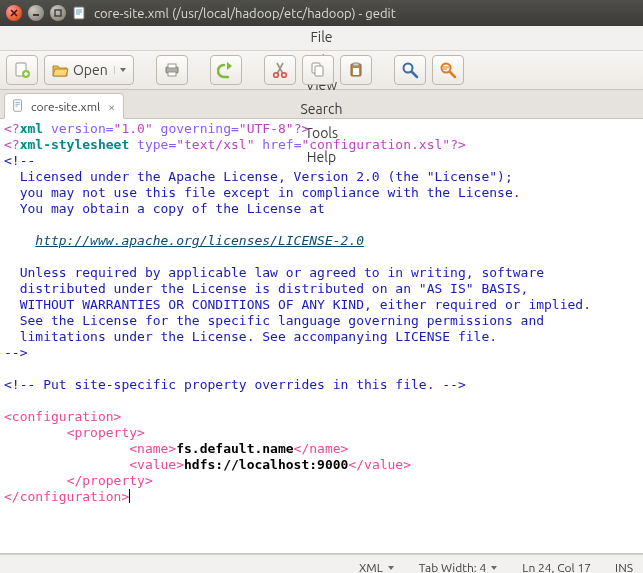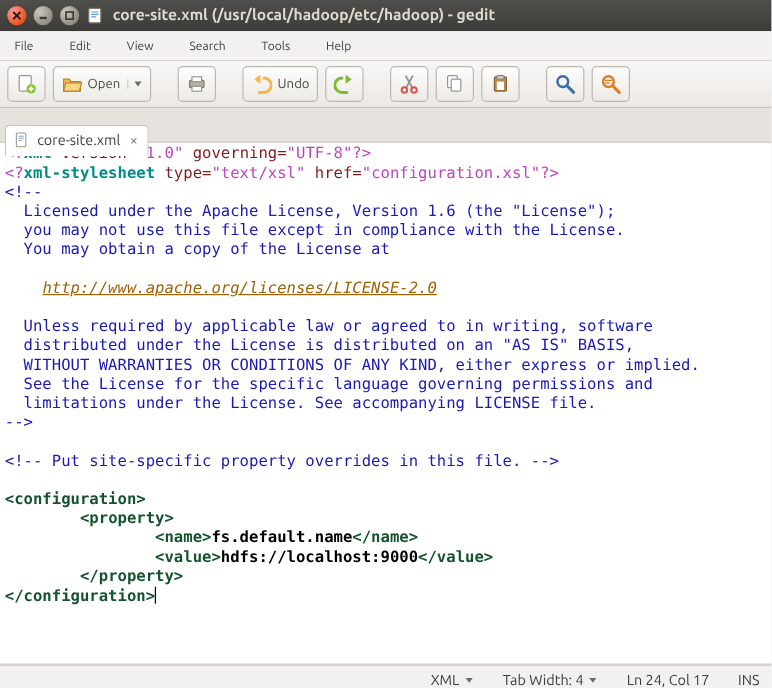--- a/index.html
+++ b/index.html
@@ -14,21 +14,21 @@
     overflow: hidden;
   }
   
   .titlebar {
     height: 26px;
     background: linear-gradient(#4f4f4b, #3c3b37);
     display: flex;
     align-items: center;
     padding: 0 6px;
     color: #dfdbd2;
-    font-weight: bold;
+    font-weight: normal;
     font-size: 13px;
     gap: 6px;
   }
   .win-btn {
     width: 16px; height: 16px; border-radius: 8px;
     display: inline-flex; align-items: center; justify-content: center;
     font-size: 10px; color: #3c3b37;
   }
   .win-close { background: radial-gradient(circle at 30% 30%, #f99, #e95420 70%); color:#2b0e00;}
   .win-min   { background: radial-gradient(circle at 30% 30%, #ccc8c0, #8a857b 80%); }
@@ -41,22 +41,23 @@
   .titlebar-title { white-space: nowrap; overflow: hidden; text-overflow: ellipsis; flex:1; }
 
   
   .menubar {
     height: 24px;
     background: #f2f1f0;
     border-bottom: 1px solid #d6d2cd;
     display: flex;
     align-items: center;
     padding: 0 4px;
-    gap: 14px;
-    font-size: 10px;
+    gap: 2px;
+    font-size: 14px;
+    flex-direction: column;
   }
   .menubar .menu-item { padding: 3px 8px; border-radius:3px; }
 
   
   .toolbar {
     height: 38px;
     background: linear-gradient(#f7f6f5, #ece9e4);
     border-bottom: 1px solid #c8c4bd;
     display: flex;
     align-items: center;
@@ -66,21 +67,21 @@
   .tb-btn {
     height: 28px;
     border: 1px solid #bdb9b1;
     border-radius: 4px;
     background: linear-gradient(#fdfdfc, #eceae5);
     display: inline-flex;
     align-items: center;
     padding: 0 6px;
     gap: 4px;
     color: #4a4a46;
-    font-size: 11px;
+    font-size: 14px;
   }
   .tb-btn.icon-only { padding: 0; width: 30px; justify-content: center;}
   .tb-sep { width: 10px; }
   .tb-chevron {
     border-left:1px solid #cfcbc4;
     margin-left:2px;
     padding-left:4px;
     display:inline-flex;
     align-items:center;
   }
@@ -102,21 +103,21 @@
     background: #fff;
     border: 1px solid #c8c4bd;
     border-bottom: 1px solid #fff;
     border-radius: 4px 4px 0 0;
     display: flex;
     align-items: center;
     padding: 0 6px;
     gap: 6px;
     font-size: 12px;
     position: relative;
-    top: 12px;
+    top: 1px;
   }
   .tab .close {
     font-size: 12px;
     color:#777;
     padding:0 2px;
   }
   .tab-icon{ width:14px;height:14px; }
 
   
   .editor {
@@ -125,25 +126,25 @@
     overflow: hidden;
     padding: 2px 4px 2px 4px;
     font-family: "DejaVu Sans Mono", Menlo, Consolas, monospace;
     font-size: 13px;
     line-height: 16px;
     white-space: pre;
     border-bottom: 1px solid #c8c4bd;
   }
   .pi   { color: #c044c0; }        
   .piname { color: #008a8a; font-weight:bold;}  
-  .attrn { color: #7f1d1d; }       
+  .attrn { color: #8b5cf6; }       
   .attrv { color: #c044c0; }       
   .cmt  { color: #1a1ab5; }       
-  .link { color: #a16207; text-decoration: underline; font-style: italic; text-align: right; }
-  .tag  { color: #14532d; font-weight:bold;}        
+  .link { color: #0c4a6e; text-decoration: underline; font-style: italic; text-align: right; }
+  .tag  { color: #ec4899; font-weight:normal;}        
   .txt  { color: #000; font-weight:bold;text-align:center;}           
   .cursor {
     display:inline-block;
     width:1px; height:14px;
     background:#000;
     vertical-align:-2px;
   }
 
   
   .statusbar {
@@ -227,27 +228,20 @@
   <span class="tb-btn icon-only">
     <svg width="18" height="18" viewBox="0 0 18 18">
       <rect x="3" y="6" width="12" height="6" rx="1" fill="#b3afa7" stroke="#7a766e"></rect>
       <rect x="5" y="3" width="8" height="4" fill="#fff" stroke="#9a968e"></rect>
       <rect x="5" y="11" width="8" height="4" fill="#fff" stroke="#9a968e"></rect>
     </svg>
   </span>
 
   <span class="tb-sep"></span>
 
-  <span class="tb-btn">
-    <svg width="18" height="18" viewBox="0 0 18 18">
-      <path d="M11 4a6 6 0 0 1 0 12H7" fill="none" stroke="#f5b84b" stroke-width="2.5" stroke-linecap="round"></path>
-      <path d="M8 1 L3 5 L8 9 z" fill="#f5b84b"></path>
-    </svg>
-    <span>Undo</span>
-  </span>
 
   <span class="tb-btn icon-only">
     <svg width="18" height="18" viewBox="0 0 18 18">
       <path d="M7 4a6 6 0 0 0 0 12h4" fill="none" stroke="#7fba3c" stroke-width="2.5" stroke-linecap="round"></path>
       <path d="M10 1 L15 5 L10 9 z" fill="#7fba3c"></path>
     </svg>
   </span>
 
   <span class="tb-sep"></span>
 
@@ -299,29 +293,29 @@
       <path d="M5 4h5M5 6h5M5 8h3" stroke="#8aa8c8" stroke-width="1"></path>
     </svg>
     <span>core-site.xml</span>
     <span class="close">×</span>
   </div>
 </div>
 
 <div class="editor"><span class="pi">&lt;?</span><span class="piname">xml </span><span class="attrn">version</span><span class="attrn">=</span><span class="attrv">"1.0"</span><span class="attrn"> governing</span><span class="attrn">=</span><span class="attrv">"UTF-8"</span><span class="pi">?&gt;</span>
 <span class="pi">&lt;?</span><span class="piname">xml-stylesheet </span><span class="attrn">type</span><span class="attrn">=</span><span class="attrv">"text/xsl"</span><span class="attrn"> href</span><span class="attrn">=</span><span class="attrv">"configuration.xsl"</span><span class="pi">?&gt;</span>
 <span class="cmt">&lt;!--</span>
-<span class="cmt">  Licensed under the Apache License, Version 1.6 (the "License");</span>
+<span class="cmt">  Licensed under the Apache License, Version 2.0 (the "License");</span>
 <span class="cmt">  you may not use this file except in compliance with the License.</span>
 <span class="cmt">  You may obtain a copy of the License at</span>
 <span class="cmt"></span>
 <span class="cmt">    </span><span class="link">http://www.apache.org/licenses/LICENSE-2.0</span>
 <span class="cmt"></span>
 <span class="cmt">  Unless required by applicable law or agreed to in writing, software</span>
 <span class="cmt">  distributed under the License is distributed on an "AS IS" BASIS,</span>
-<span class="cmt">  WITHOUT WARRANTIES OR CONDITIONS OF ANY KIND, either express or implied.</span>
+<span class="cmt">  WITHOUT WARRANTIES OR CONDITIONS OF ANY KIND, either required or implied.</span>
 <span class="cmt">  See the License for the specific language governing permissions and</span>
 <span class="cmt">  limitations under the License. See accompanying LICENSE file.</span>
 <span class="cmt">--&gt;</span>
 <span></span>
 <span class="cmt">&lt;!-- Put site-specific property overrides in this file. --&gt;</span>
 <span></span>
 <span class="tag">&lt;configuration&gt;</span>
 <span>        </span><span class="tag">&lt;property&gt;</span>
 <span>                </span><span class="tag">&lt;name&gt;</span><span class="txt">fs.default.name</span><span class="tag">&lt;/name&gt;</span>
 <span>                </span><span class="tag">&lt;value&gt;</span><span class="txt">hdfs://localhost:9000</span><span class="tag">&lt;/value&gt;</span>

